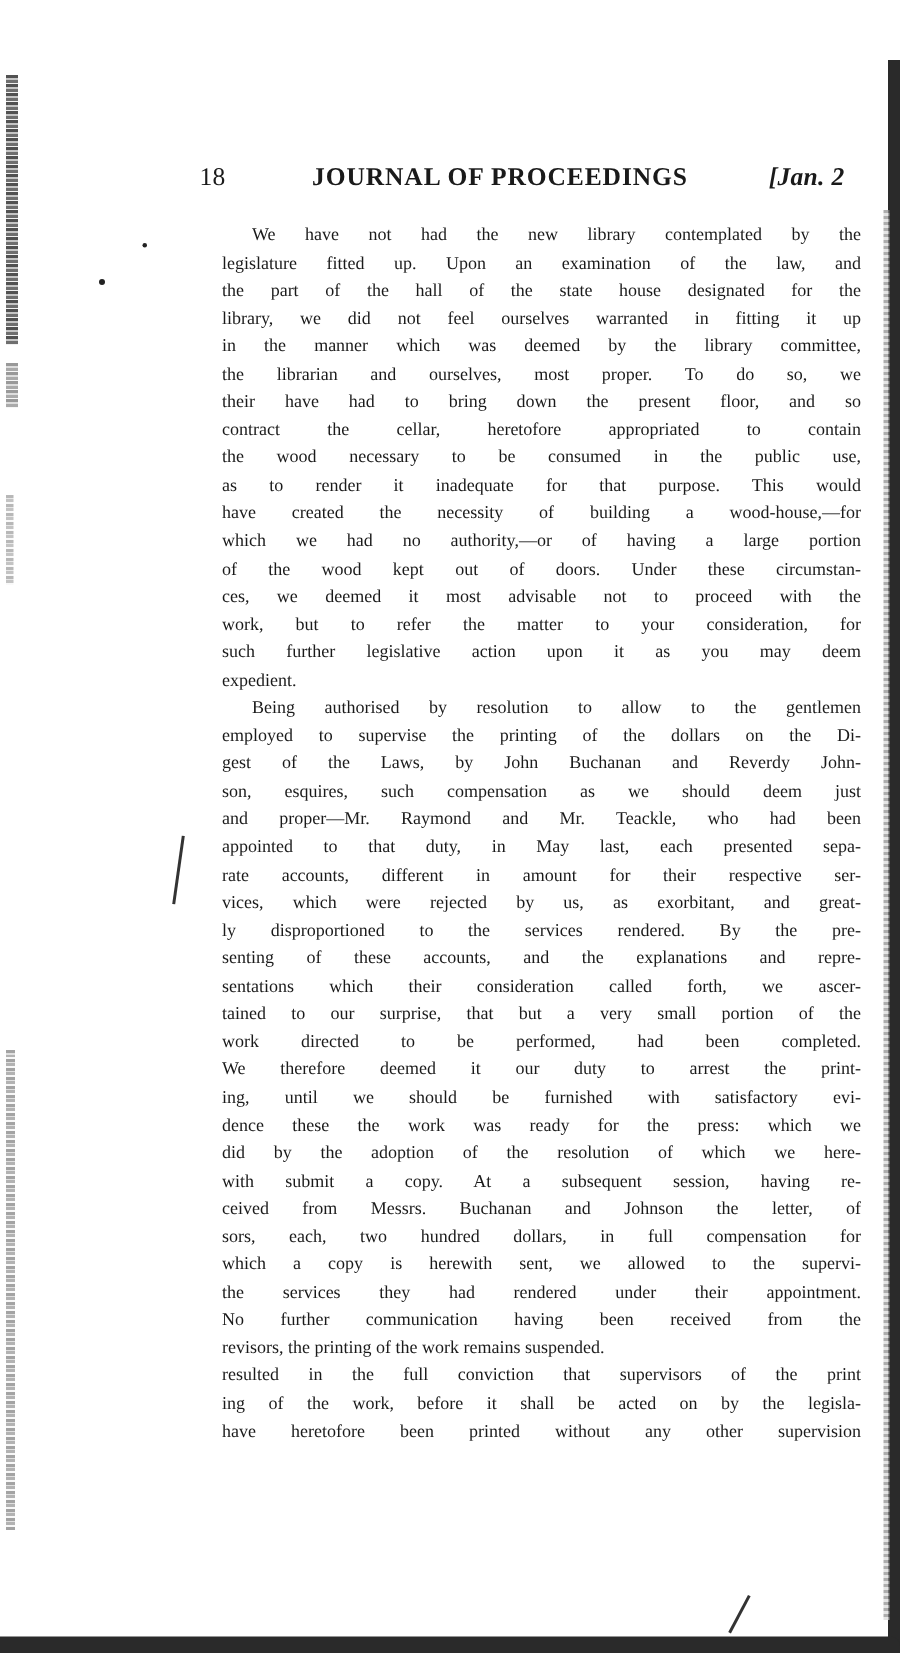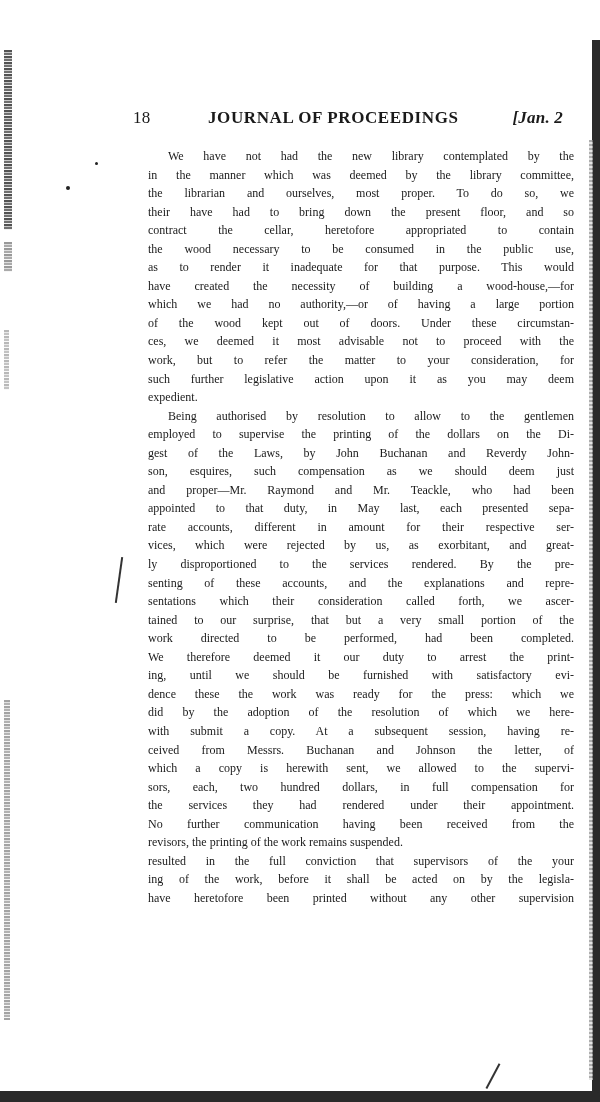--- a/index.html
+++ b/index.html
@@ -77,20 +77,23 @@
 
 <header class="running-head">
   <span class="folio">18</span>
   <span class="title">JOURNAL OF PROCEEDINGS</span>
   <span class="date">[Jan. 2</span>
 </header>
 
 <main class="body-text">
   <div>
     <span class="line indent">We have not had the new library contemplated by the</span>
+    <span class="line">legislature fitted up.  Upon an examination of the law, and</span>
+    <span class="line">the part of the hall of the state house designated for the</span>
+    <span class="line">library, we did not feel ourselves warranted in fitting it up</span>
     <span class="line">in the manner which was deemed by the library committee,</span>
     <span class="line">the librarian and ourselves, most proper.  To do so, we</span>
     <span class="line">their have had to bring down the present floor, and so</span>
     <span class="line">contract the cellar, heretofore appropriated to contain</span>
     <span class="line">the wood necessary to be consumed in the public use,</span>
     <span class="line">as to render it inadequate for that purpose.  This would</span>
     <span class="line">have created the necessity of building a wood-house,—for</span>
     <span class="line">which we had no authority,—or of having a large portion</span>
     <span class="line">of the wood kept out of doors.  Under these circumstan-</span>
     <span class="line">ces, we deemed it most advisable not to proceed with the</span>
@@ -111,24 +114,24 @@
     <span class="line">senting of these accounts, and the explanations and repre-</span>
     <span class="line">sentations which their consideration called forth, we ascer-</span>
     <span class="line">tained to our surprise, that but a very small portion of the</span>
     <span class="line">work directed to be performed, had been completed.</span>
     <span class="line">We therefore deemed it our duty to arrest the print-</span>
     <span class="line">ing, until we should be furnished with satisfactory evi-</span>
     <span class="line">dence these the work was ready for the press: which we</span>
     <span class="line">did by the adoption of the resolution of which we here-</span>
     <span class="line">with submit a copy.  At a subsequent session, having re-</span>
     <span class="line">ceived from Messrs. Buchanan and Johnson the letter, of</span>
+    <span class="line">sors, each, two hundred dollars, in full compensation for</span>
     <span class="line">which a copy is herewith sent, we allowed to the supervi-</span>
-    <span class="line">sors, each, two hundred dollars, in full compensation for</span>
     <span class="line">the services they had rendered under their appointment.</span>
     <span class="line">No further communication having been received from the</span>
     <span class="line last">revisors, the printing of the work remains suspended.</span>
   </div>
   <div>
-    <span class="line">resulted in the full conviction that supervisors of the your</span>
+    <span class="line">resulted in the full conviction that supervisors of the print</span>
     <span class="line">ing of the work, before it shall be acted on by the legisla-</span>
     <span class="line">have heretofore been printed without any other supervision</span>
   </div>
 </main>
 
 </body></html>

